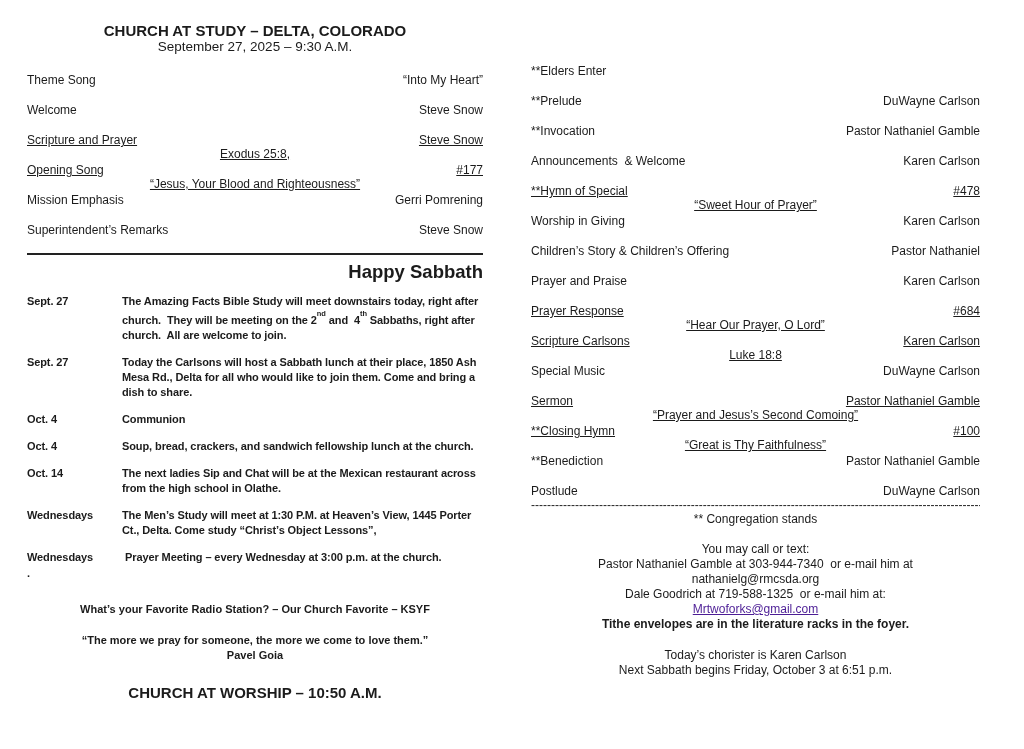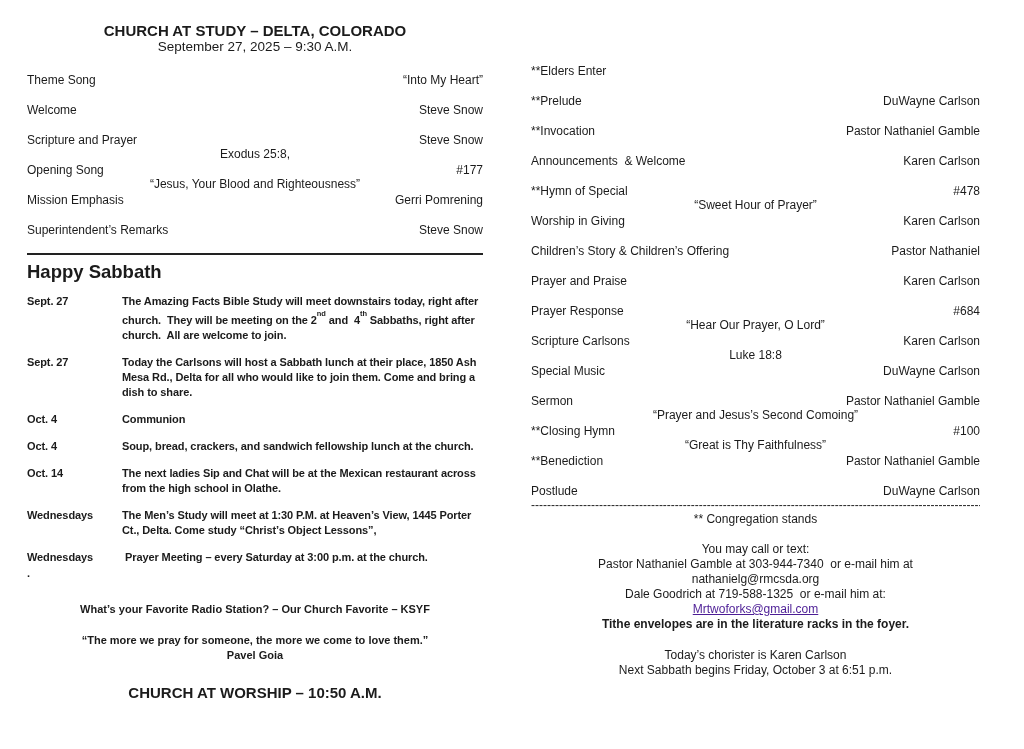--- a/index.html
+++ b/index.html
@@ -11,28 +11,28 @@
   }
   .page{position:absolute;inset:0;background:#ffffff;}
   .col{position:absolute;}
   .col-left{left:27px;top:22px;width:456px;}
   .col-right{left:531px;top:40px;width:449px;margin-top:24px;}
 
   .doc-title{font-weight:bold;font-size:15px;line-height:17px;text-align:center;white-space:pre-wrap;}
   .doc-subtitle{font-size:13.5px;line-height:15px;text-align:center;margin-bottom:19px;white-space:pre-wrap;}
 
   .entry{font-size:12px;margin-bottom:16px;}
-  .entry.has-sub{margin-bottom:1px;}
+  .entry.has-sub{margin-bottom:1px;text-decoration:underline;}
   .entry .row{display:flex;justify-content:space-between;line-height:14px;}
   .entry .lbl{white-space:pre-wrap;}
   .entry .val{white-space:pre-wrap;text-align:right;}
   .entry .sub{text-align:center;line-height:15px;white-space:pre-wrap;}
 
   .rule{border-top:2px solid #222222;margin:9px 0 6px 0;height:0;}
-  .section-title{font-size:18.5px;line-height:21px;font-weight:bold;text-align:left;margin-bottom:12px;}
+  .section-title{font-size:18.5px;line-height:21px;font-weight:bold;text-align:right;margin-bottom:12px;}
 
   .ann{display:flex;font-weight:bold;font-size:11px;line-height:15px;letter-spacing:-0.1px;margin-bottom:12px;}
   .ann-date{width:95px;flex:none;}
   .ann-text{width:370px;white-space:pre-wrap;}
   .ann-text sup{font-size:7.5px;position:relative;top:-3.5px;}
 
   .stray{font-weight:bold;font-size:11px;line-height:13px;}
   .para{font-weight:bold;font-size:11px;line-height:15px;letter-spacing:-0.1px;margin-top:10px;white-space:pre-wrap;}
   .center-line{text-align:center;font-size:11px;line-height:15px;font-weight:bold;white-space:pre-wrap;}
   .radio-line{margin-top:22px;}
@@ -121,21 +121,21 @@
       <div class="ann">
         <div class="ann-date">Oct. 14</div>
         <div class="ann-text">The next ladies Sip and Chat will be at the Mexican restaurant across from the high school in Olathe.</div>
       </div>
       <div class="ann">
         <div class="ann-date">Wednesdays</div>
         <div class="ann-text">The Men’s Study will meet at 1:30 P.M. at Heaven’s View, 1445 Porter Ct., Delta. Come study “Christ’s Object Lessons”,</div>
       </div>
       <div class="ann" style="margin-bottom:2px;">
         <div class="ann-date">Wednesdays</div>
-        <div class="ann-text"> Prayer Meeting – every Saturday at 3:00 p.m. at the church.</div>
+        <div class="ann-text"> Prayer Meeting – every Wednesday at 3:00 p.m. at the church.</div>
       </div>
     </div>
 
     <div class="stray">.</div>
     <div class="center-line radio-line">What’s your Favorite Radio Station? – Our Church Favorite – KSYF</div>
     <div class="center-line quote-line">“The more we pray for someone, the more we come to love them.”</div>
     <div class="center-line">Pavel Goia</div>
     <div class="worship-title">CHURCH AT WORSHIP – 10:50 A.M.</div>
   </div>
 

